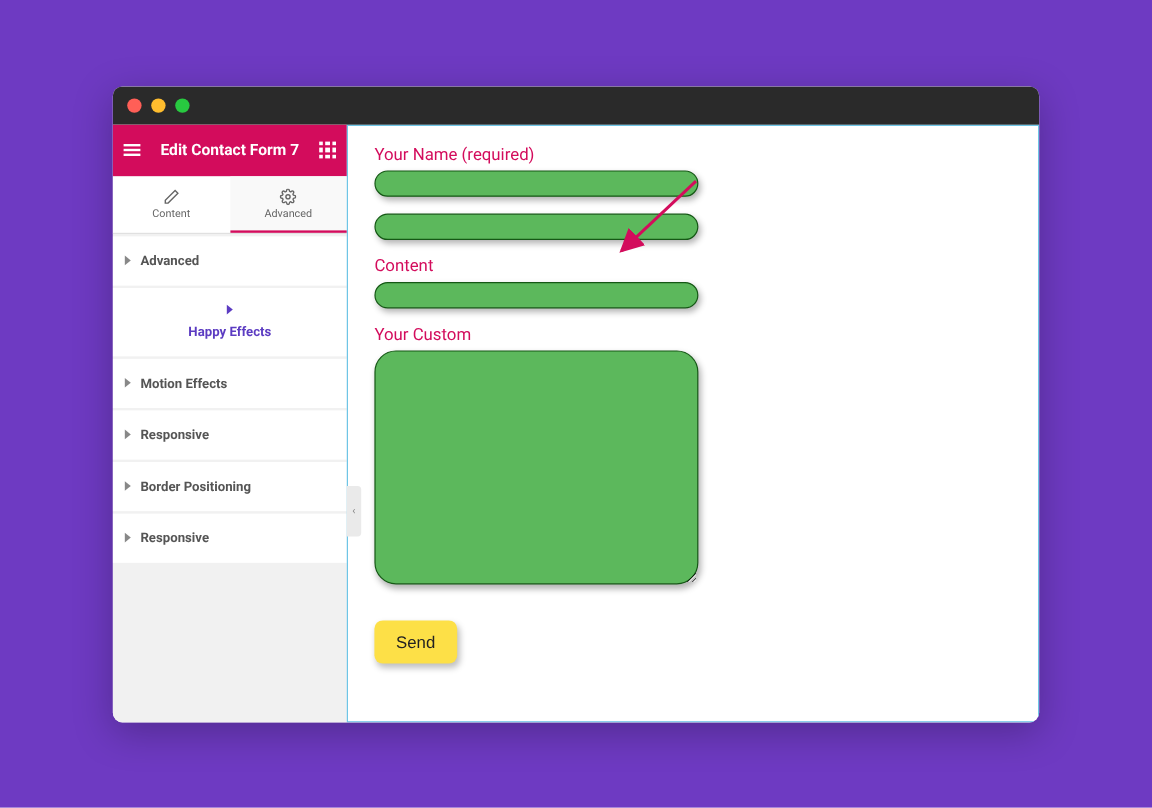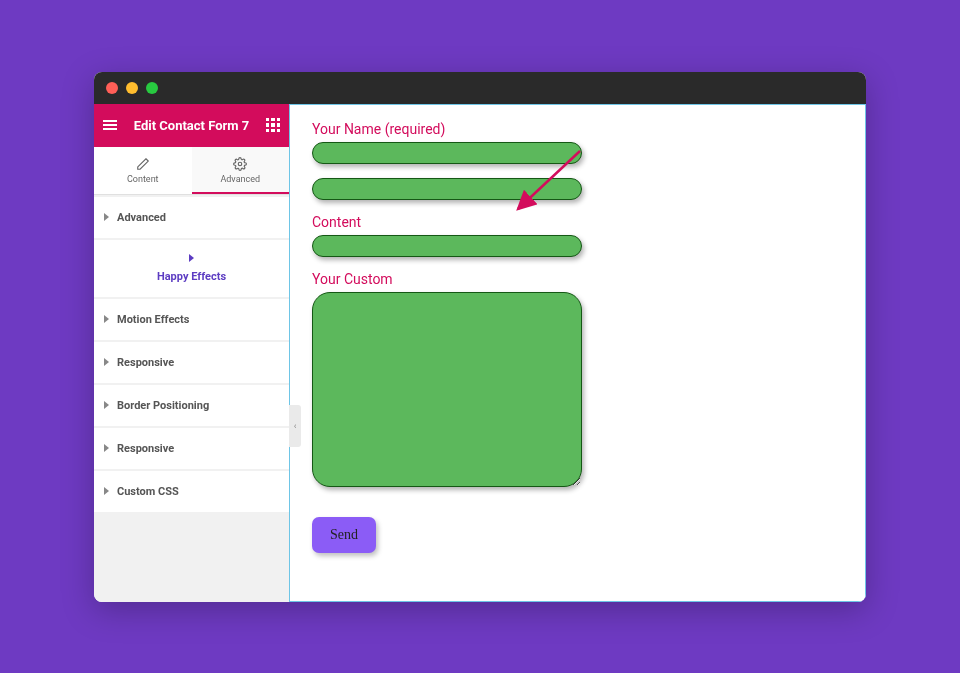--- a/index.html
+++ b/index.html
@@ -158,30 +158,29 @@
       width: 270px;
       height: 195px;
       background: #5cb85c;
       border: 1px solid #155815;
       border-radius: 18px;
       box-shadow: 2px 3px 5px rgba(0,0,0,0.3);
       resize: both;
       display: block;
     }
     .send-btn {
-      background: #8b5cf6;
+      background: #fde047;
       color: #222;
       border: none;
       padding: 10px 18px;
       border-radius: 7px;
       font-size: 14px;
       box-shadow: 2px 3px 5px rgba(0,0,0,0.25);
       margin-top: 16px;
       cursor: pointer;
-      font-family: Liberation Serif, serif;
     }
     .arrow {
       position: absolute;
       top: 44px;
       left: 220px;
       pointer-events: none;
     }
   </style>
 </head>
 <body>
@@ -252,24 +251,20 @@
             <span class="caret"></span>
             <span>Responsive</span>
           </div>
         <div class="panel-item">
             <span class="caret"></span>
             <span>Border Positioning</span>
           </div>
         <div class="panel-item">
             <span class="caret"></span>
             <span>Responsive</span>
-          </div>
-        <div class="panel-item">
-            <span class="caret"></span>
-            <span>Custom CSS</span>
           </div>
       </div>
     </div>
 
     <div class="content">
       <div class="ha-collapse">
           <span>‹</span>
         </div>
 
       <svg class="arrow" width="80" height="80">

